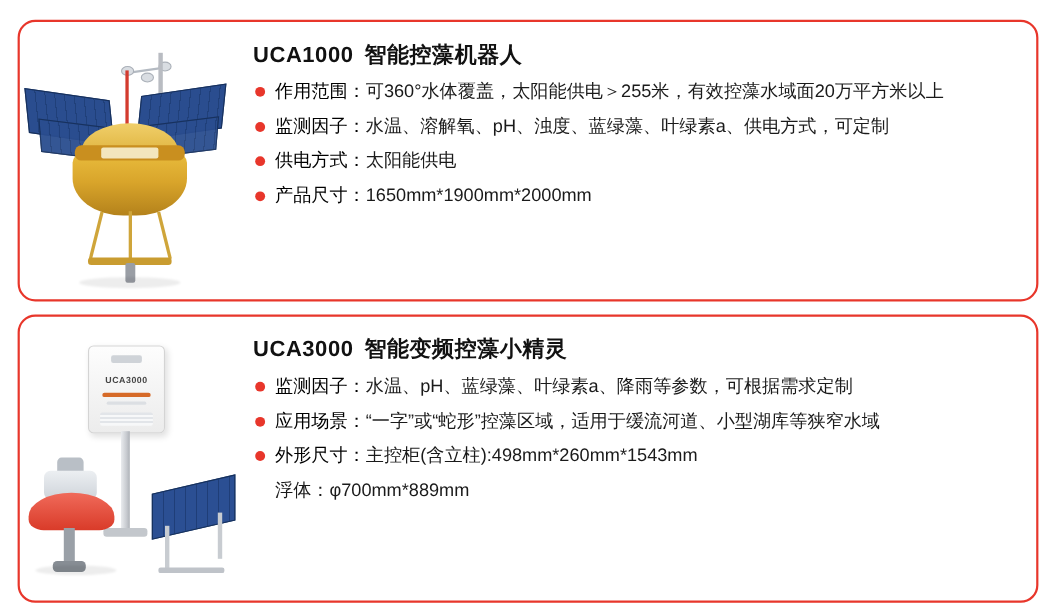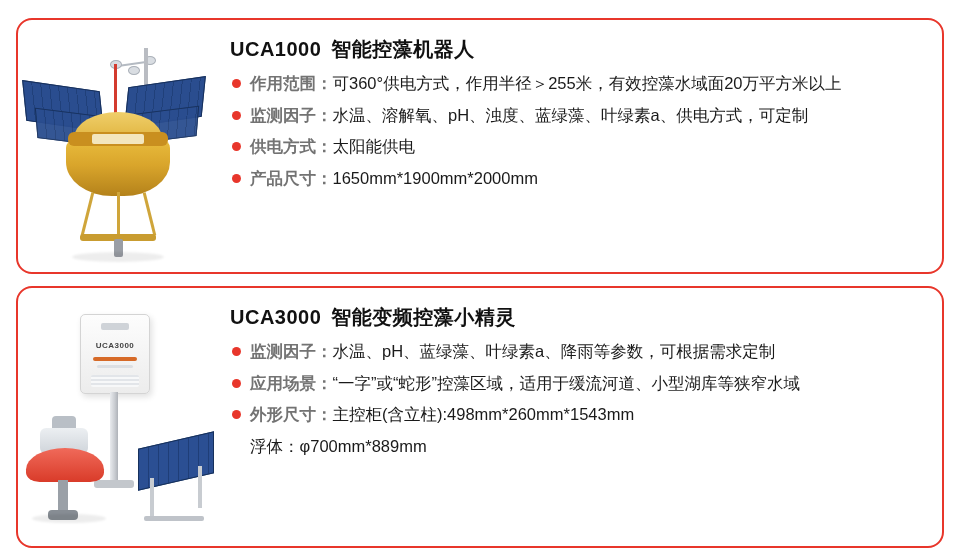--- a/index.html
+++ b/index.html
@@ -86,22 +86,22 @@
   .bullet {
     position: absolute;
     left: 2px;
     top: 6px;
     width: 9px;
     height: 9px;
     border-radius: 50%;
     background: #e8362b;
   }
   .lbl {
-    font-weight: bold;
-    color: #737373;
+    font-weight: normal;
+    color: #000000;
   }
   .val {
     color: #1a1a1a;
   }
   .indent-val {
     display: inline-block;
   }
 
   
   .fig1 {
@@ -403,21 +403,21 @@
         </div>
       </div>
 
       <div class="content">
         <div class="title">
           <span class="model">UCA1000</span><span class="sep"></span><span>智能控藻机器人</span>
         </div>
         <ul class="specs">
           <li>
             <span class="bullet"></span>
-            <span class="lbl">作用范围：</span><span class="val">可360°供电方式，作用半径＞255米，有效控藻水域面20万平方米以上</span>
+            <span class="lbl">作用范围：</span><span class="val">可360°水体覆盖，太阳能供电＞255米，有效控藻水域面20万平方米以上</span>
           </li>
           <li>
             <span class="bullet"></span>
             <span class="lbl">监测因子：</span><span class="val">水温、溶解氧、pH、浊度、蓝绿藻、叶绿素a、供电方式，可定制</span>
           </li>
           <li>
             <span class="bullet"></span>
             <span class="lbl">供电方式：</span><span class="val">太阳能供电</span>
           </li>
           <li>

